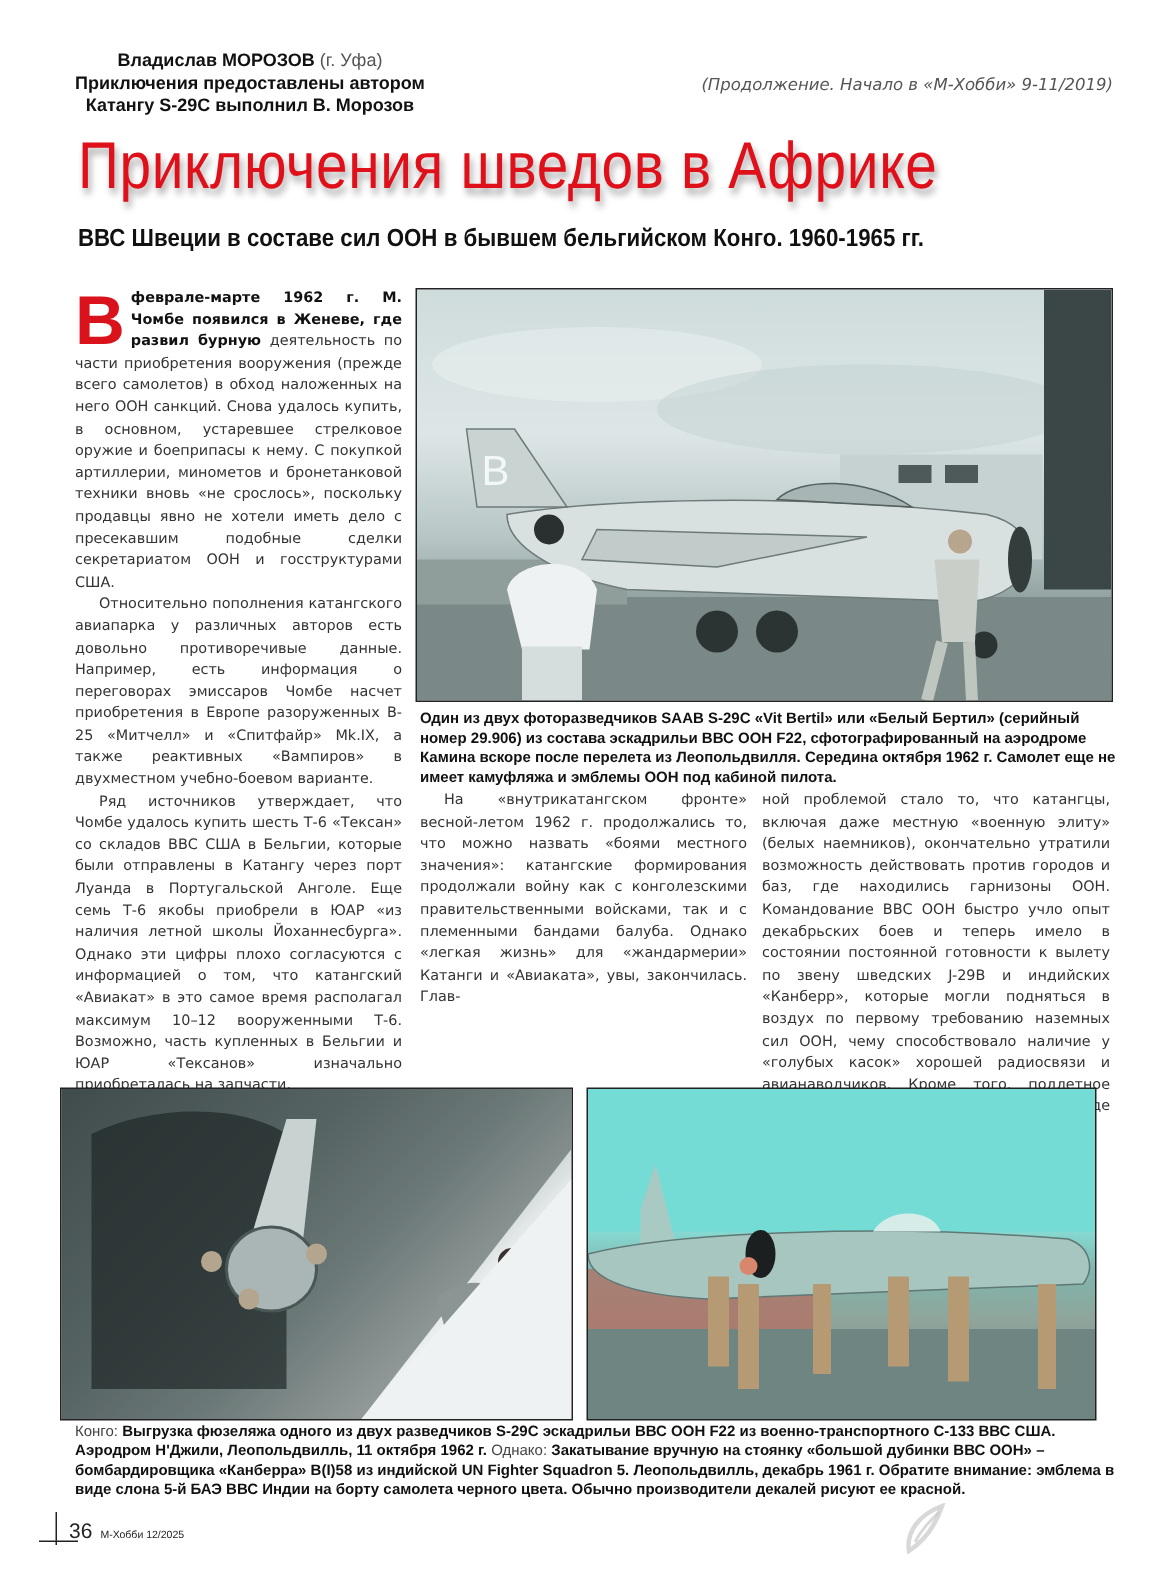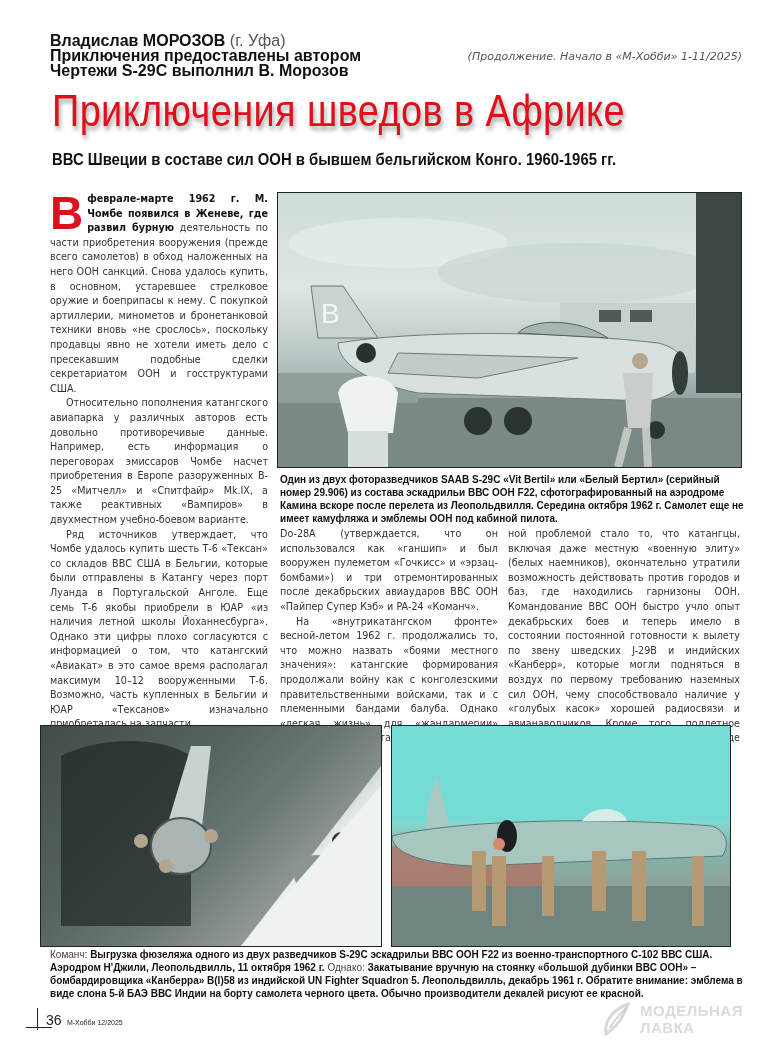--- a/index.html
+++ b/index.html
@@ -1,17 +1,17 @@
 <!DOCTYPE html>
 <html><head>
 <meta charset="utf-8">
 <style>
   html, body { margin: 0; padding: 0; background: #ffffff; }
   body { width: 782px; height: 1050px; position: relative; overflow: hidden; font-family: "Liberation Sans", sans-serif; color: #1a1a1a; }
-  .credits { position: absolute; left: 50px; top: 33px; font-size: 16px; line-height: 15px; font-weight: bold; color: #111; }
+  .credits { position: absolute; left: 50px; top: 33px; font-size: 12px; line-height: 15px; font-weight: bold; color: #111; text-align: center; }
   .credits .light { font-weight: normal; color: #555; }
   .continuation { position: absolute; right: 40px; top: 50px; font-size: 11px; font-style: italic; color: #555; font-family: "DejaVu Sans", sans-serif; }
   .title { position: absolute; left: 52px; top: 86px; font-size: 44px; color: #e0101a; letter-spacing: 0.5px; font-family: "Liberation Sans", sans-serif; font-stretch: condensed; text-shadow: 2px 4px 5px rgba(0,0,0,0.35); transform: scaleX(0.86); transform-origin: left top; white-space: nowrap; }
   .subtitle { position: absolute; left: 52px; top: 150px; font-size: 16.5px; font-weight: bold; color: #111; white-space: nowrap; transform: scaleX(0.9); transform-origin: left top; }
   .col { position: absolute; font-family: "DejaVu Sans", sans-serif; font-size: 9.6px; line-height: 14.6px; color: #333; text-align: justify; }
   .col p { margin: 0; text-indent: 16px; }
   .col p.first { text-indent: 0; }
   .col1 { left: 50px; top: 192px; width: 218px; }
   .col2 { left: 280px; top: 527px; width: 218px; }
   .col3 { left: 508px; top: 527px; width: 232px; }
@@ -36,24 +36,24 @@
 </style>
 </head>
 <body>
 
 <div class="credits">
   <div>
     <span>Владислав МОРОЗОВ</span>
     <span class="light">(г. Уфа)</span>
   </div>
   <div>Приключения предоставлены автором</div>
-  <div>Чертежи S-29C выполнил В. Морозов</div>
+  <div>Катангу S-29C выполнил В. Морозов</div>
 </div>
 
-<div class="continuation">(Продолжение. Начало в «М-Хобби» 1-11/2025)</div>
+<div class="continuation">(Продолжение. Начало в «М-Хобби» 9-11/2019)</div>
 
 <h1 class="title" style="margin:0;font-weight:normal;">Приключения шведов в Африке</h1>
 <h2 class="subtitle" style="margin:0;">ВВС Швеции в составе сил ООН в бывшем бельгийском Конго. 1960-1965 гг.</h2>
 
 <div class="col col1">
   <p class="first">
     <span class="dropcap">В</span><span class="lead-bold">феврале-марте 1962 г. М. Чомбе появился в Женеве, где развил бурную</span><span> деятельность по части приобретения вооружения (прежде всего самолетов) в обход наложенных на него ООН санкций. Снова удалось купить, в основном, устаревшее стрелковое оружие и боеприпасы к нему. С покупкой артиллерии, минометов и бронетанковой техники вновь «не срослось», поскольку продавцы явно не хотели иметь дело с пресекавшим подобные сделки секретариатом ООН и госструктурами США.</span>
   </p>
   <p>Относительно пополнения катангского авиапарка у различных авторов есть довольно противоречивые данные. Например, есть информация о переговорах эмиссаров Чомбе насчет приобретения в Европе разоруженных B-25 «Митчелл» и «Спитфайр» Mk.IX, а также реактивных «Вампиров» в двухместном учебно-боевом варианте.</p>
   <p>Ряд источников утверждает, что Чомбе удалось купить шесть Т-6 «Тексан» со складов ВВС США в Бельгии, которые были отправлены в Катангу через порт Луанда в Португальской Анголе. Еще семь Т-6 якобы приобрели в ЮАР «из наличия летной школы Йоханнесбурга». Однако эти цифры плохо согласуются с информацией о том, что катангский «Авиакат» в это самое время располагал максимум 10–12 вооруженными Т-6. Возможно, часть купленных в Бельгии и ЮАР «Тексанов» изначально приобреталась на запчасти.</p>
@@ -96,21 +96,20 @@
 
     <circle cx="362" cy="168" r="8" fill="#b7a58e"></circle>
     <path d="M345 180 L375 180 L372 235 L350 235 Z" fill="#c9cfc8"></path>
     <path d="M350 235 L340 274 M368 235 L370 274" stroke="#bfc6bf" stroke-width="8"></path>
   </svg>
 </div>
 
 <div class="caption cap-top">Один из двух фоторазведчиков SAAB S-29C «Vit Bertil» или «Белый Бертил» (серийный номер 29.906) из состава эскадрильи ВВС ООН F22, сфотографированный на аэродроме Камина вскоре после перелета из Леопольдвилля. Середина октября 1962 г. Самолет еще не имеет камуфляжа и эмблемы ООН под кабиной пилота.</div>
 
 <div class="col col2">
-  <p class="first">Do-28A (утверждается, что он использовался как «ганшип» и был вооружен пулеметом «Гочкисс» и «эрзац-бомбами») и три отремонтированных после декабрьских авиаударов ВВС ООН «Пайпер Супер Кэб» и PA-24 «Команч».</p>
   <p>На «внутрикатангском фронте» весной-летом 1962 г. продолжались то, что можно назвать «боями местного значения»: катангские формирования продолжали войну как с конголезскими правительственными войсками, так и с племенными бандами балуба. Однако «легкая жизнь» для «жандармерии» Катанги и «Авиаката», увы, закончилась. Глав-</p>
 </div>
 
 <div class="col col3">
   <p class="first">ной проблемой стало то, что катангцы, включая даже местную «военную элиту» (белых наемников), окончательно утратили возможность действовать против городов и баз, где находились гарнизоны ООН. Командование ВВС ООН быстро учло опыт декабрьских боев и теперь имело в состоянии постоянной готовности к вылету по звену шведских J-29B и индийских «Канберр», которые могли подняться в воздух по первому требованию наземных сил ООН, чему способствовало наличие у «голубых касок» хорошей радиосвязи и авианаводчиков. Кроме того, подлетное время от авиабазы Камина, где базировались</p>
 </div>
 
 <div class="photo photo-left">
   <svg width="340" height="220" viewBox="0 0 340 220">
     <path d="M0 0 L340 0 L340 40 L200 220 L0 220 Z" fill="#44504f" opacity="0.55"></path>
@@ -141,35 +140,31 @@
       <rect x="150" y="130" width="12" height="60"></rect>
       <rect x="200" y="125" width="14" height="60"></rect>
       <rect x="240" y="125" width="14" height="70"></rect>
       <rect x="300" y="130" width="12" height="70"></rect>
     </g>
     <circle cx="107" cy="118" r="6" fill="#d8876d"></circle>
   </svg>
 </div>
 
 <div class="caption cap-bottom">
-  <span class="lbl">Команч:</span>
-  <span>Выгрузка фюзеляжа одного из двух разведчиков S-29C эскадрильи ВВС ООН F22 из военно-транспортного C-102 ВВС США. Аэродром Н'Джили, Леопольдвилль, 11 октября 1962 г.</span>
+  <span class="lbl">Конго:</span>
+  <span>Выгрузка фюзеляжа одного из двух разведчиков S-29C эскадрильи ВВС ООН F22 из военно-транспортного C-133 ВВС США. Аэродром Н'Джили, Леопольдвилль, 11 октября 1962 г.</span>
   <span class="lbl">Однако:</span>
   <span>Закатывание вручную на стоянку «большой дубинки ВВС ООН» – бомбардировщика «Канберра» B(I)58 из индийской UN Fighter Squadron 5. Леопольдвилль, декабрь 1961 г. Обратите внимание: эмблема в виде слона 5-й БАЭ ВВС Индии на борту самолета черного цвета. Обычно производители декалей рисуют ее красной.</span>
 </div>
 
 <div class="footer">
   <div class="bar-v"></div>
   <div class="bar-h"></div>
   <span class="pn" style="margin-left:20px;">36</span>
   <span class="pub">М-Хобби 12/2025</span>
 </div>
 
 <div class="watermark">
   <svg class="wm-icon" viewBox="0 0 30 34">
     <path d="M4 32 C2 20, 10 8, 26 2 C22 14, 16 24, 4 32 Z" fill="none" stroke="rgba(200,200,200,0.7)" stroke-width="3"></path>
     <path d="M8 26 C12 18, 18 12, 24 6" fill="none" stroke="rgba(200,200,200,0.7)" stroke-width="2"></path>
   </svg>
-  <div class="wm-text">
-    <div>МОДЕЛЬНАЯ</div>
-    <div>ЛАВКА</div>
-  </div>
 </div>
 
 </body></html>

